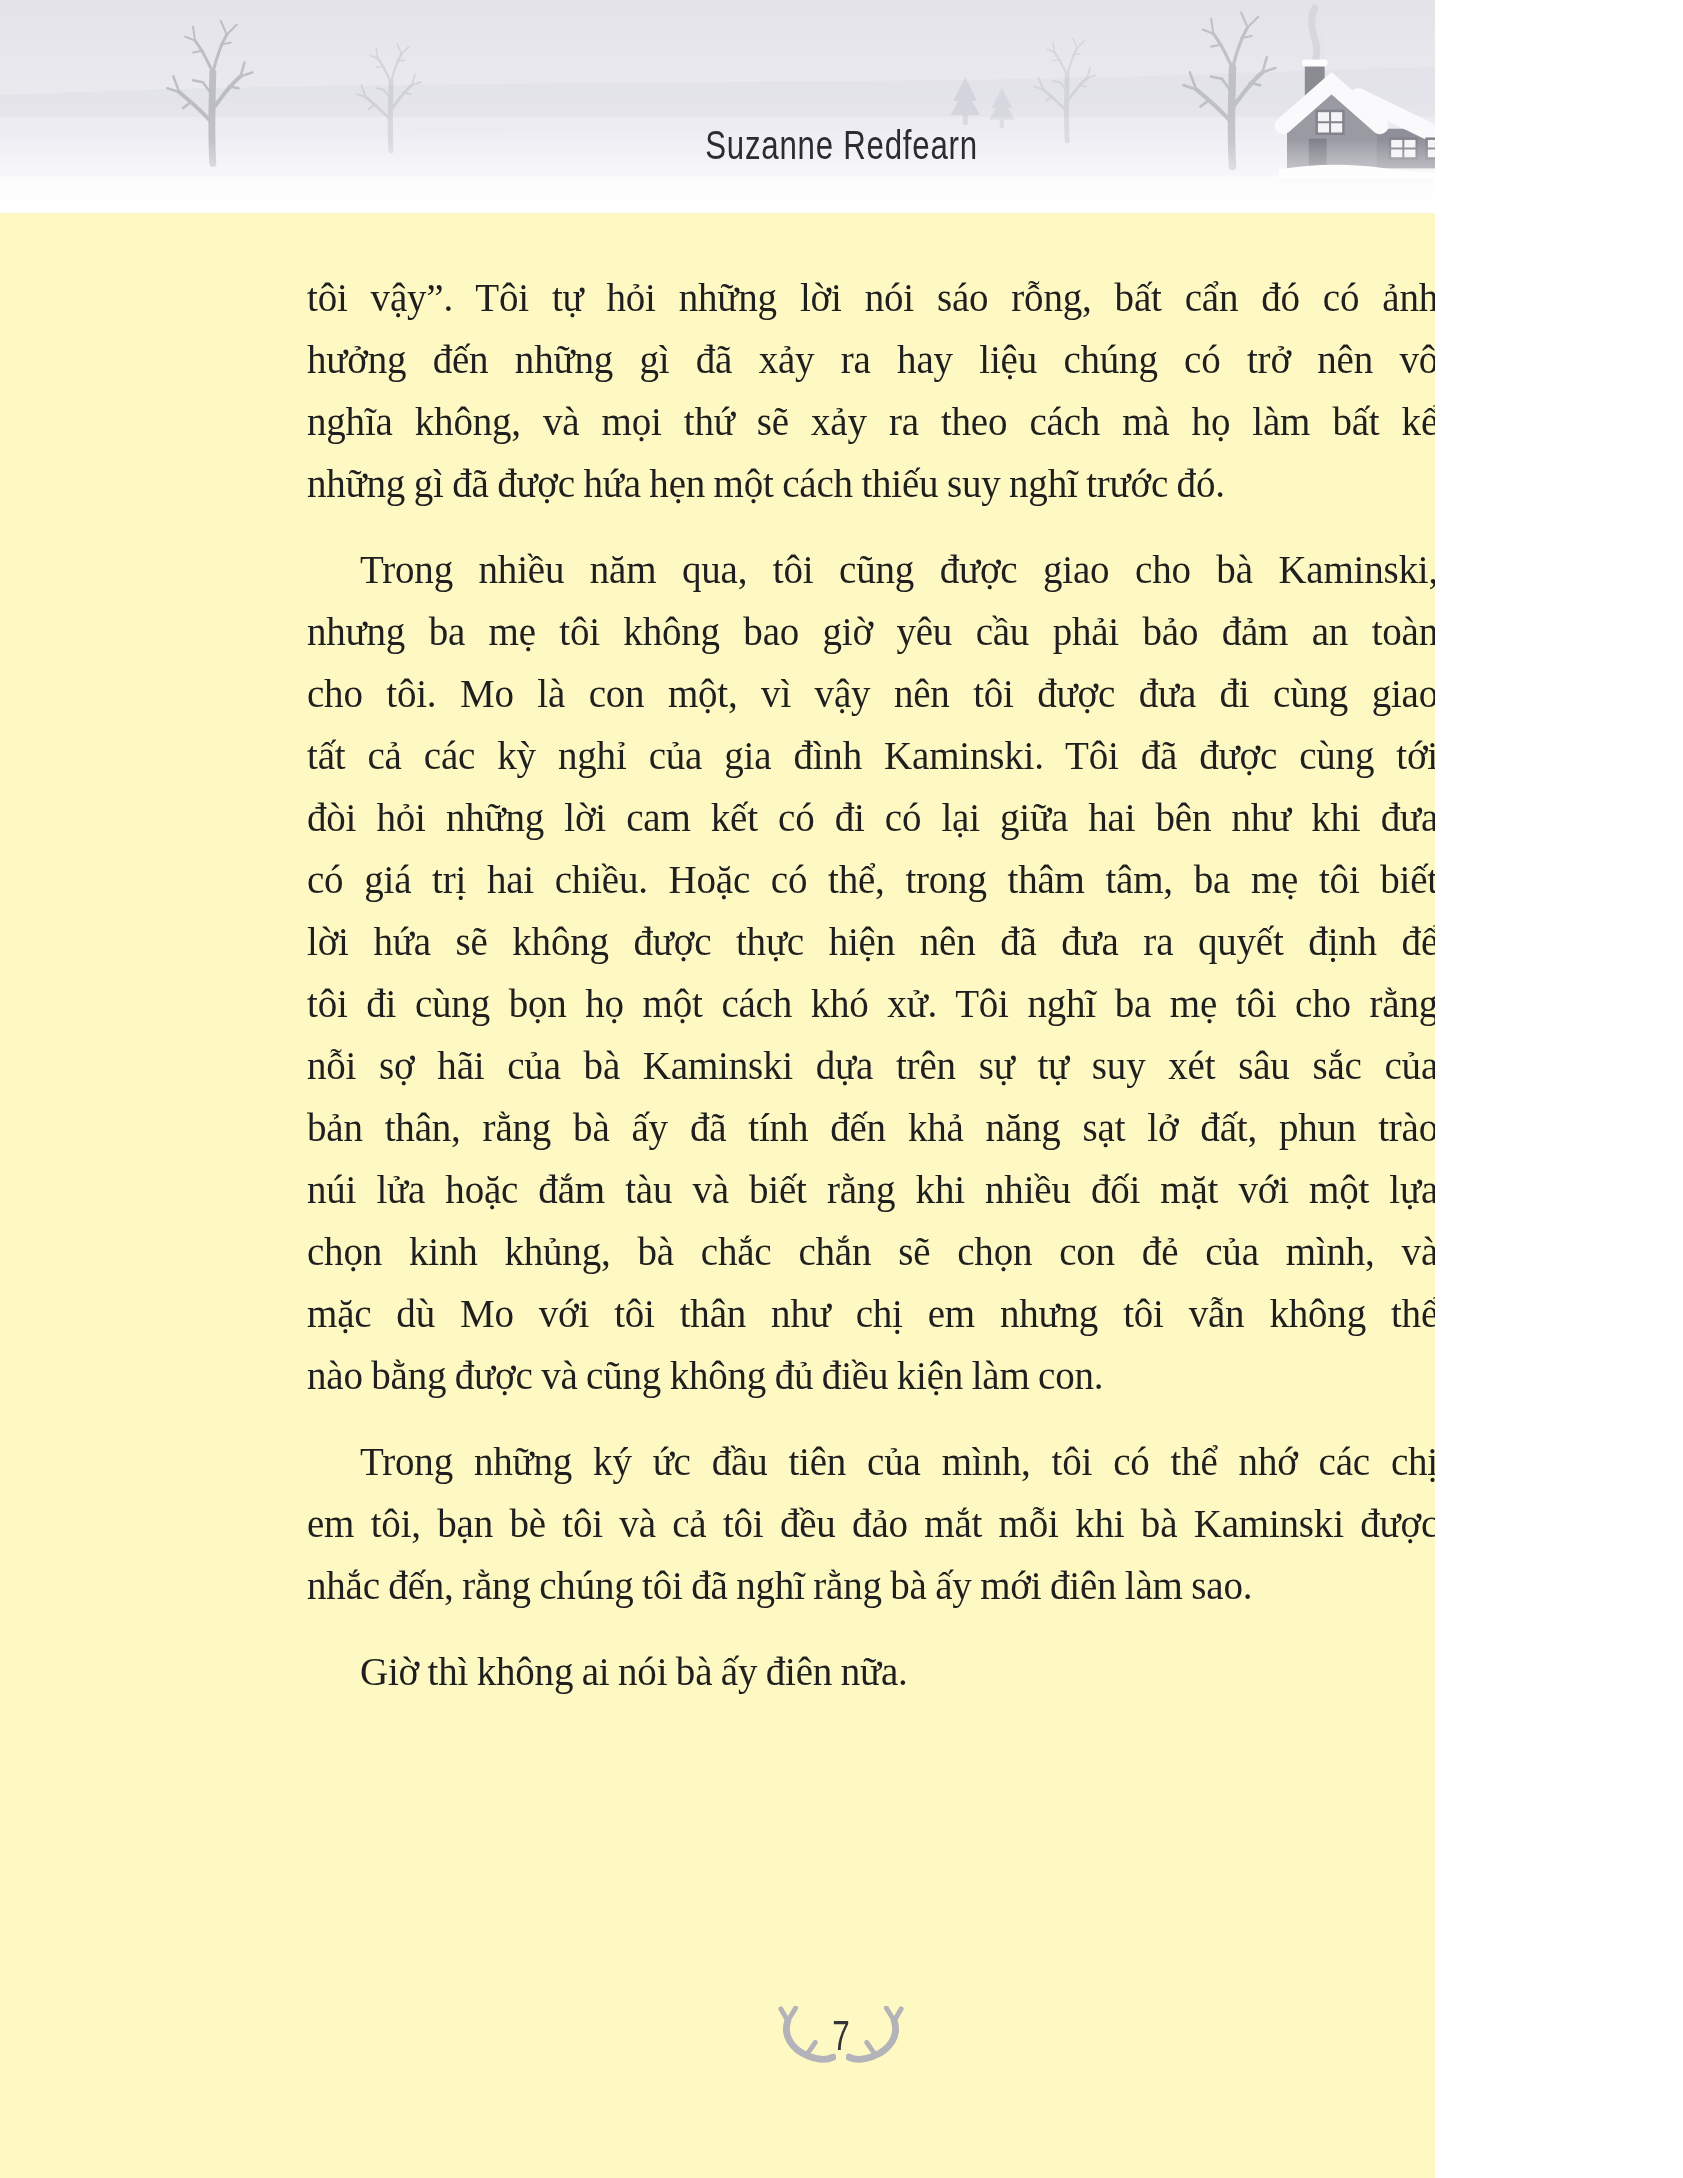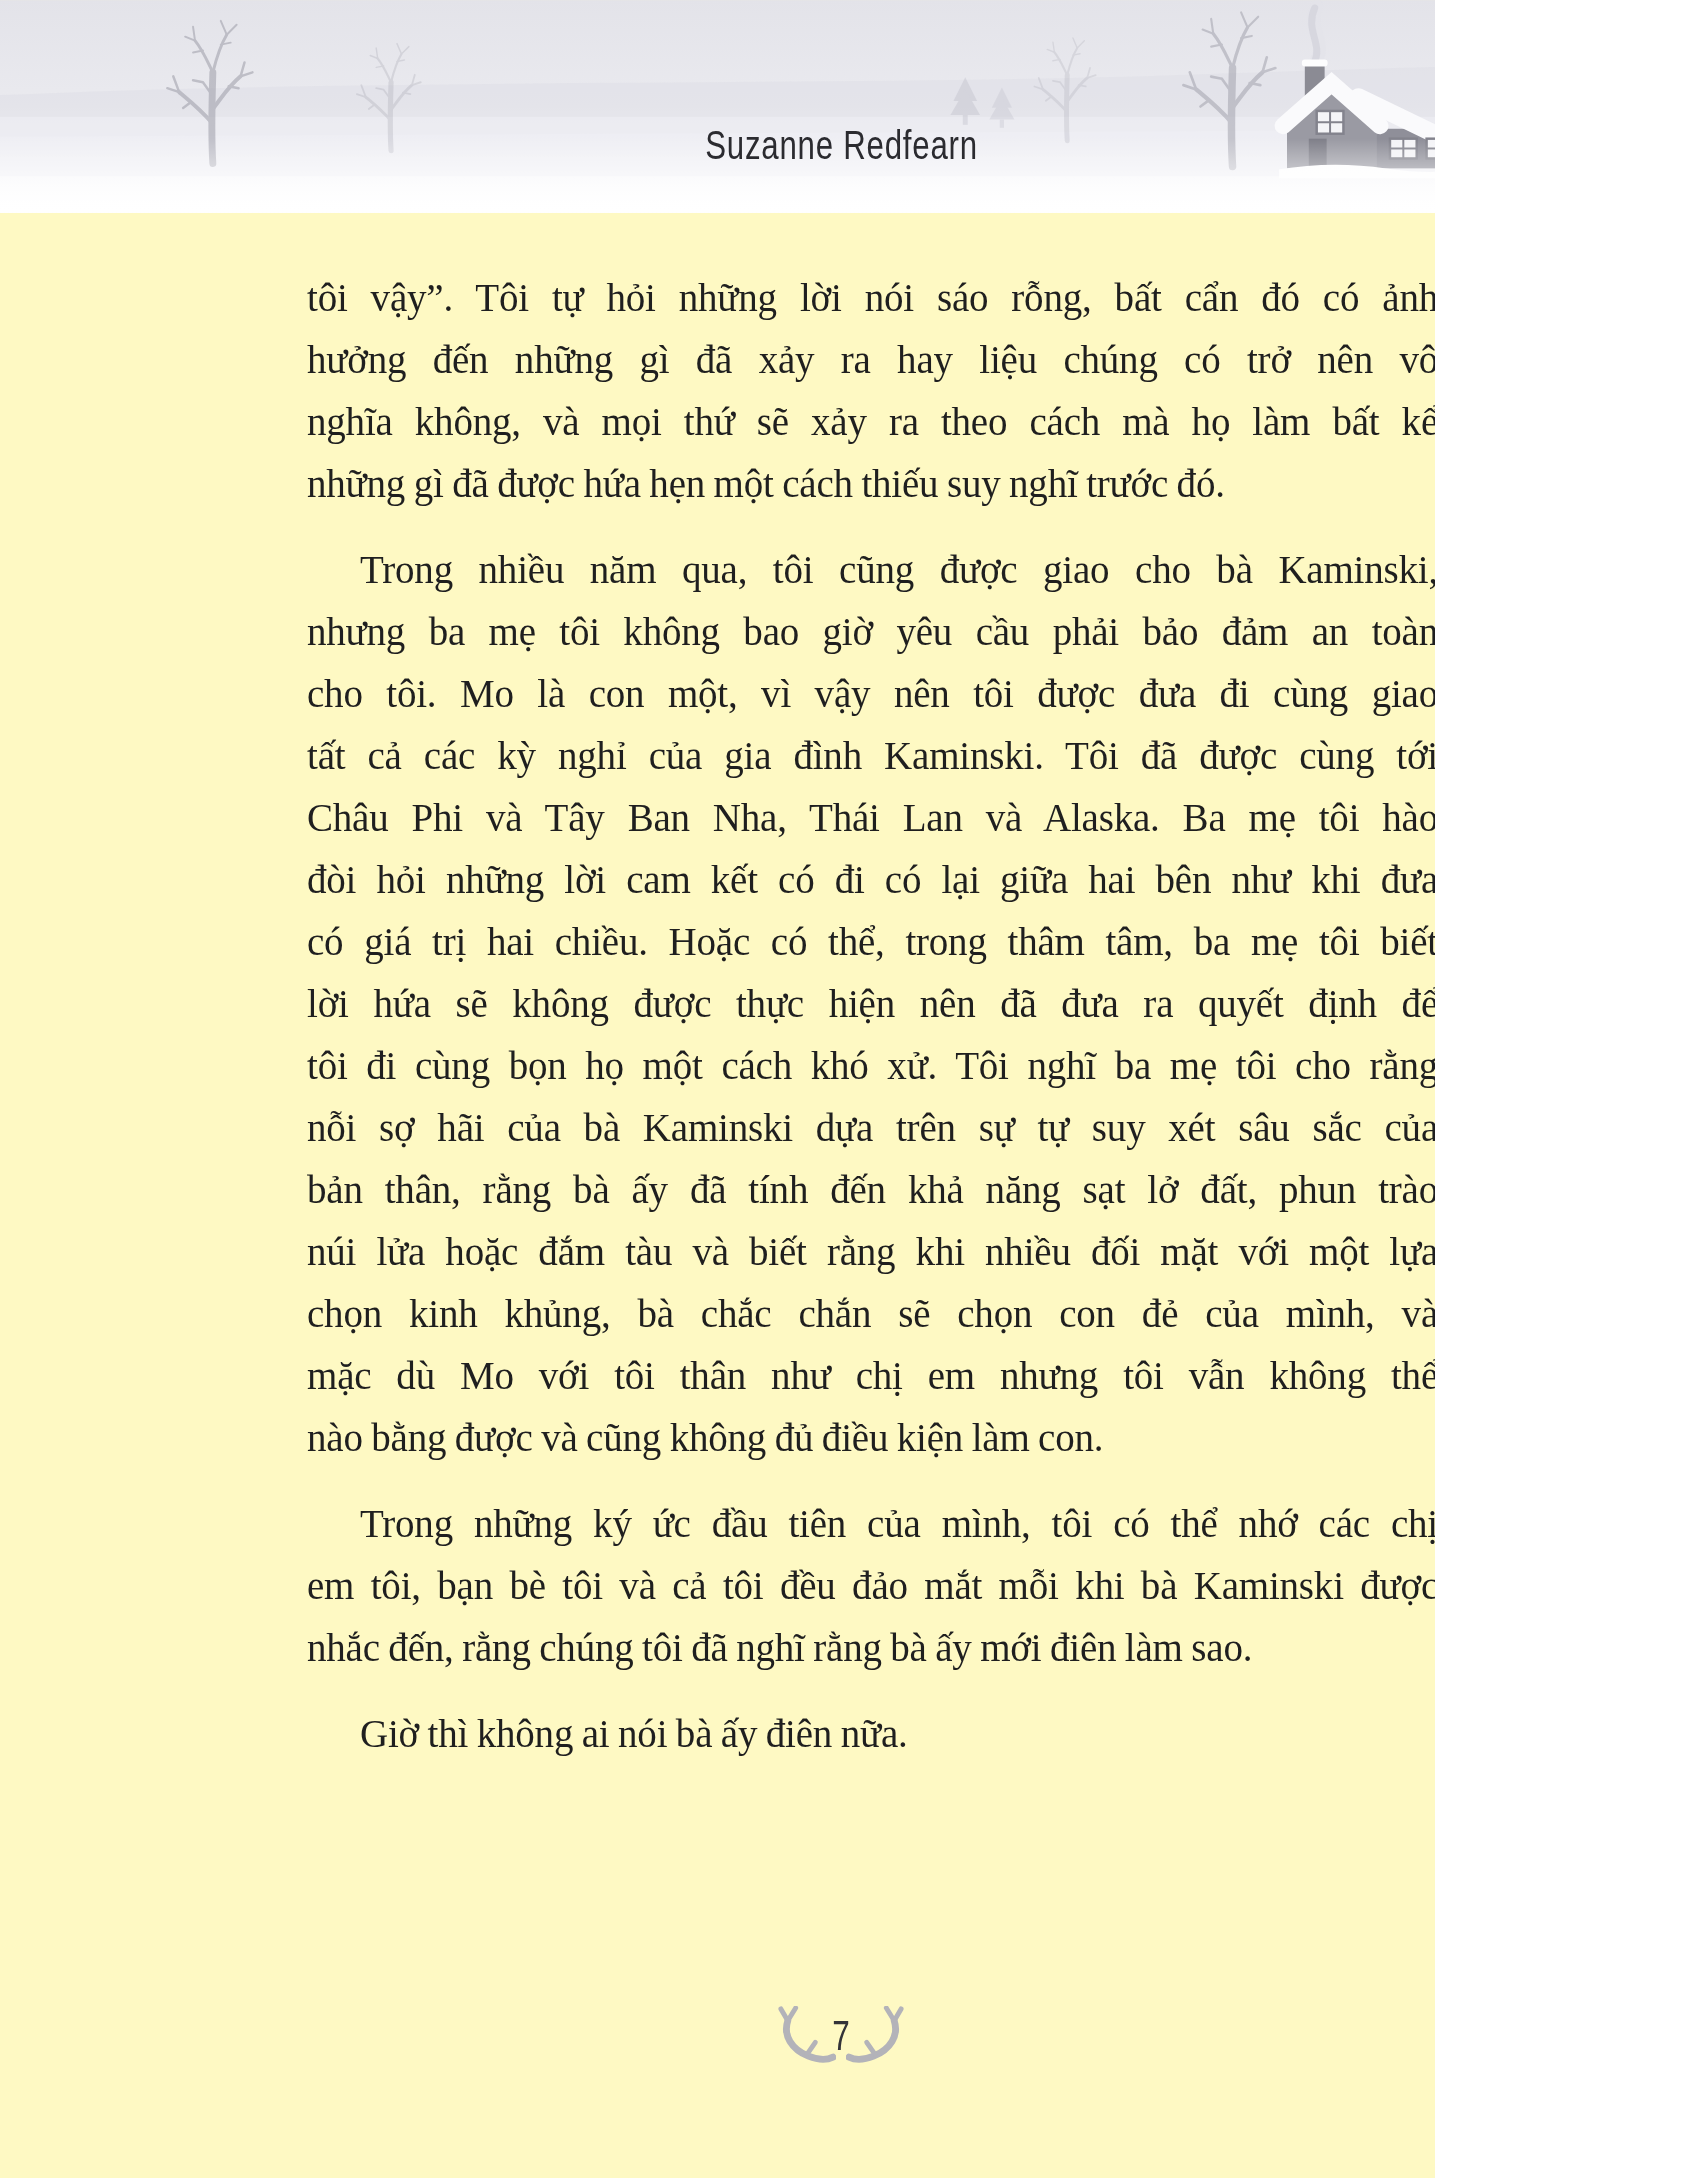--- a/index.html
+++ b/index.html
@@ -127,21 +127,20 @@
         <div class="text-line first">tôi vậy”. Tôi tự hỏi những lời nói sáo rỗng, bất cẩn đó có ảnh</div>
         <div class="text-line">hưởng đến những gì đã xảy ra hay liệu chúng có trở nên vô</div>
         <div class="text-line">nghĩa không, và mọi thứ sẽ xảy ra theo cách mà họ làm bất kể</div>
         <div class="text-line last">những gì đã được hứa hẹn một cách thiếu suy nghĩ trước đó.</div>
       </div>
       <div class="paragraph indented">
         <div class="text-line first">Trong nhiều năm qua, tôi cũng được giao cho bà Kaminski,</div>
         <div class="text-line">nhưng ba mẹ tôi không bao giờ yêu cầu phải bảo đảm an toàn</div>
         <div class="text-line">cho tôi. Mo là con một, vì vậy nên tôi được đưa đi cùng giao</div>
         <div class="text-line">tất cả các kỳ nghỉ của gia đình Kaminski. Tôi đã được cùng tới</div>
-        <div class="text-line">Châu Phi và Tây Ban Nha, Thái Lan và Alaska. Ba mẹ tôi hào</div>
         <div class="text-line">đòi hỏi những lời cam kết có đi có lại giữa hai bên như khi đưa</div>
         <div class="text-line">có giá trị hai chiều. Hoặc có thể, trong thâm tâm, ba mẹ tôi biết</div>
         <div class="text-line">lời hứa sẽ không được thực hiện nên đã đưa ra quyết định để</div>
         <div class="text-line">tôi đi cùng bọn họ một cách khó xử. Tôi nghĩ ba mẹ tôi cho rằng</div>
         <div class="text-line">nỗi sợ hãi của bà Kaminski dựa trên sự tự suy xét sâu sắc của</div>
         <div class="text-line">bản thân, rằng bà ấy đã tính đến khả năng sạt lở đất, phun trào</div>
         <div class="text-line">núi lửa hoặc đắm tàu và biết rằng khi nhiều đối mặt với một lựa</div>
         <div class="text-line">chọn kinh khủng, bà chắc chắn sẽ chọn con đẻ của mình, và</div>
         <div class="text-line">mặc dù Mo với tôi thân như chị em nhưng tôi vẫn không thể</div>
         <div class="text-line last">nào bằng được và cũng không đủ điều kiện làm con.</div>

